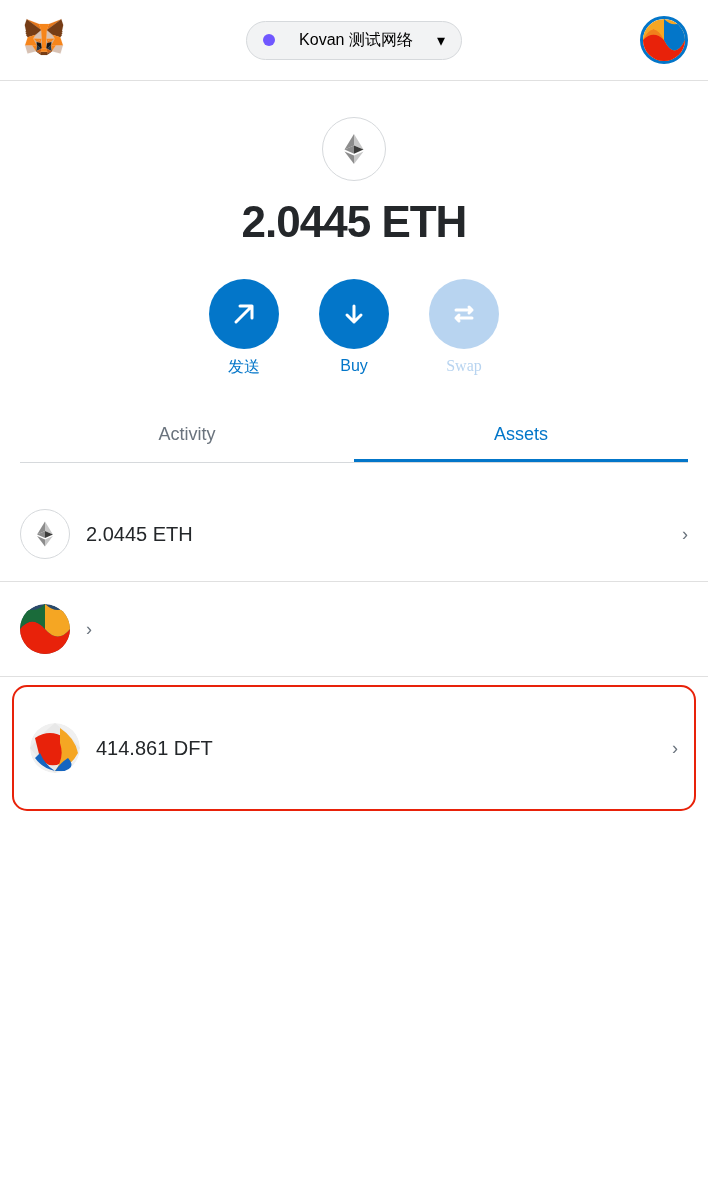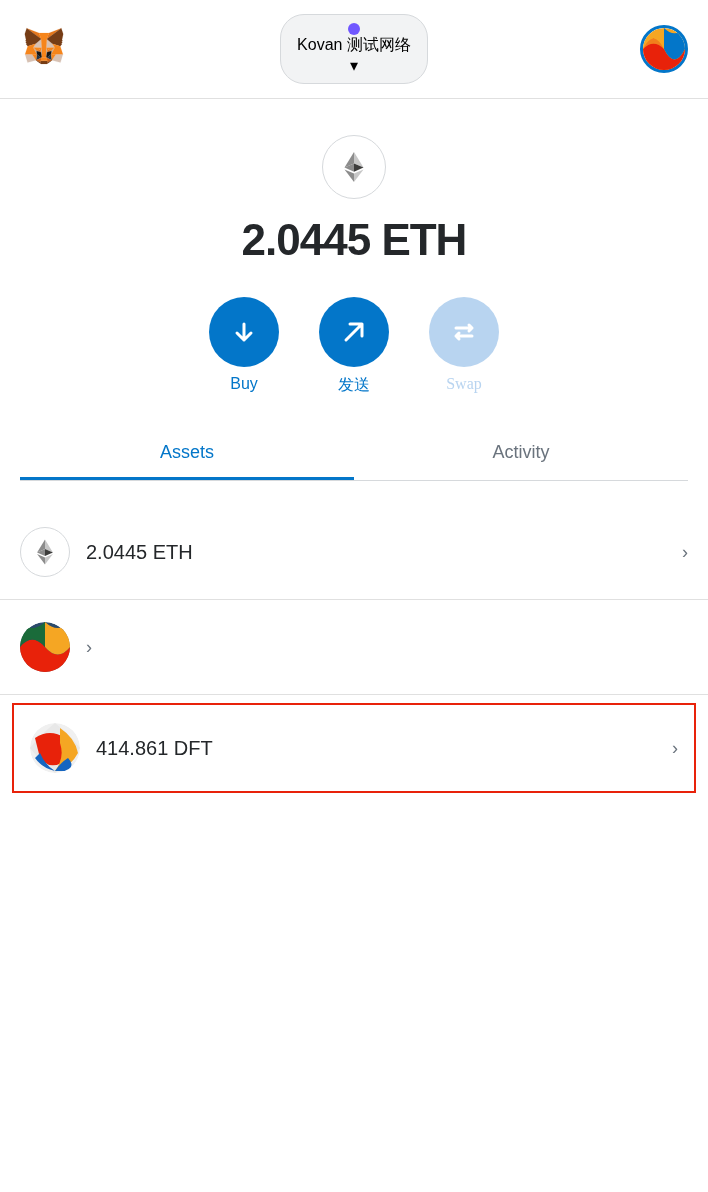--- a/index.html
+++ b/index.html
@@ -23,24 +23,23 @@
     .metamask-logo {
       width: 48px;
       height: 48px;
     }
     .network-selector {
       display: flex;
       align-items: center;
       background: #f2f3f4;
       border-radius: 24px;
       padding: 8px 16px;
-      gap: 0;
+      gap: 24px;
       cursor: pointer;
       border: 1px solid #d6d9dc;
-      flex-direction: column;
     }
     .network-dot {
       width: 12px;
       height: 12px;
       border-radius: 50%;
       background: #7057ff;
       flex-shrink: 0;
     }
     .avatar-container {
       width: 48px;
@@ -154,23 +153,23 @@
     .asset-item {
       display: flex;
       align-items: center;
       padding: 22px 20px;
       border-bottom: 1px solid #e0e0e0;
       cursor: pointer;
       position: relative;
     }
     .asset-item.highlighted {
       border: 2.5px solid #e8220a;
-      border-radius: 0;
+      border-radius: 15px;
       margin: 8px 12px;
-      padding: 18px 16px;
+      padding: 36px 16px;
     }
     .asset-icon {
       width: 50px;
       height: 50px;
       border-radius: 50%;
       margin-right: 16px;
       flex-shrink: 0;
       overflow: hidden;
     }
     .asset-icon.eth-icon {
@@ -260,46 +259,46 @@
         <polygon points="8.5,18.5 18,22.8 18,14.5" fill="#8c8c8c"></polygon>
       </svg>
     </div>
 
     <div class="balance-amount">2.0445 ETH</div>
 
     <div class="action-buttons">
       <div class="action-btn-wrap">
         <button class="action-btn">
           <svg width="28" height="28" viewBox="0 0 28 28" fill="none">
+            <path d="M6 22 L22 6 M22 6 L10 6 M22 6 L22 18" stroke="white" stroke-width="3" stroke-linecap="round" stroke-linejoin="round"></path>
+          </svg>
+        </button>
+        <span class="action-label">发送</span>
+      </div>
+      <div class="action-btn-wrap">
+        <button class="action-btn">
+          <svg width="28" height="28" viewBox="0 0 28 28" fill="none">
             <path d="M14 6 L14 22 M7 15 L14 22 L21 15" stroke="white" stroke-width="3" stroke-linecap="round" stroke-linejoin="round"></path>
           </svg>
         </button>
         <span class="action-label">Buy</span>
-      </div>
-      <div class="action-btn-wrap">
-        <button class="action-btn">
-          <svg width="28" height="28" viewBox="0 0 28 28" fill="none">
-            <path d="M6 22 L22 6 M22 6 L10 6 M22 6 L22 18" stroke="white" stroke-width="3" stroke-linecap="round" stroke-linejoin="round"></path>
-          </svg>
-        </button>
-        <span class="action-label">发送</span>
       </div>
       <div class="action-btn-wrap">
         <button class="action-btn disabled">
           <svg width="28" height="28" viewBox="0 0 28 28" fill="none">
             <path d="M6 10 L22 10 M19 7 L22 10 L19 13 M22 18 L6 18 M9 15 L6 18 L9 21" stroke="white" stroke-width="3" stroke-linecap="round" stroke-linejoin="round"></path>
           </svg>
         </button>
         <span class="action-label disabled">Swap</span>
       </div>
     </div>
 
     <div class="tabs">
+      <div class="tab">Activity</div>
       <div class="tab active">Assets</div>
-      <div class="tab">Activity</div>
     </div>
   </div>
 
   <div class="asset-list">
 
     <div class="asset-item">
       <div class="asset-icon eth-icon">
         <svg width="30" height="30" viewBox="0 0 36 36" xmlns="http://www.w3.org/2000/svg">
           <polygon points="18,3 18,14.5 27.5,18.5" fill="#c7c7c7"></polygon>
           <polygon points="18,3 8.5,18.5 18,14.5" fill="#8c8c8c"></polygon>

